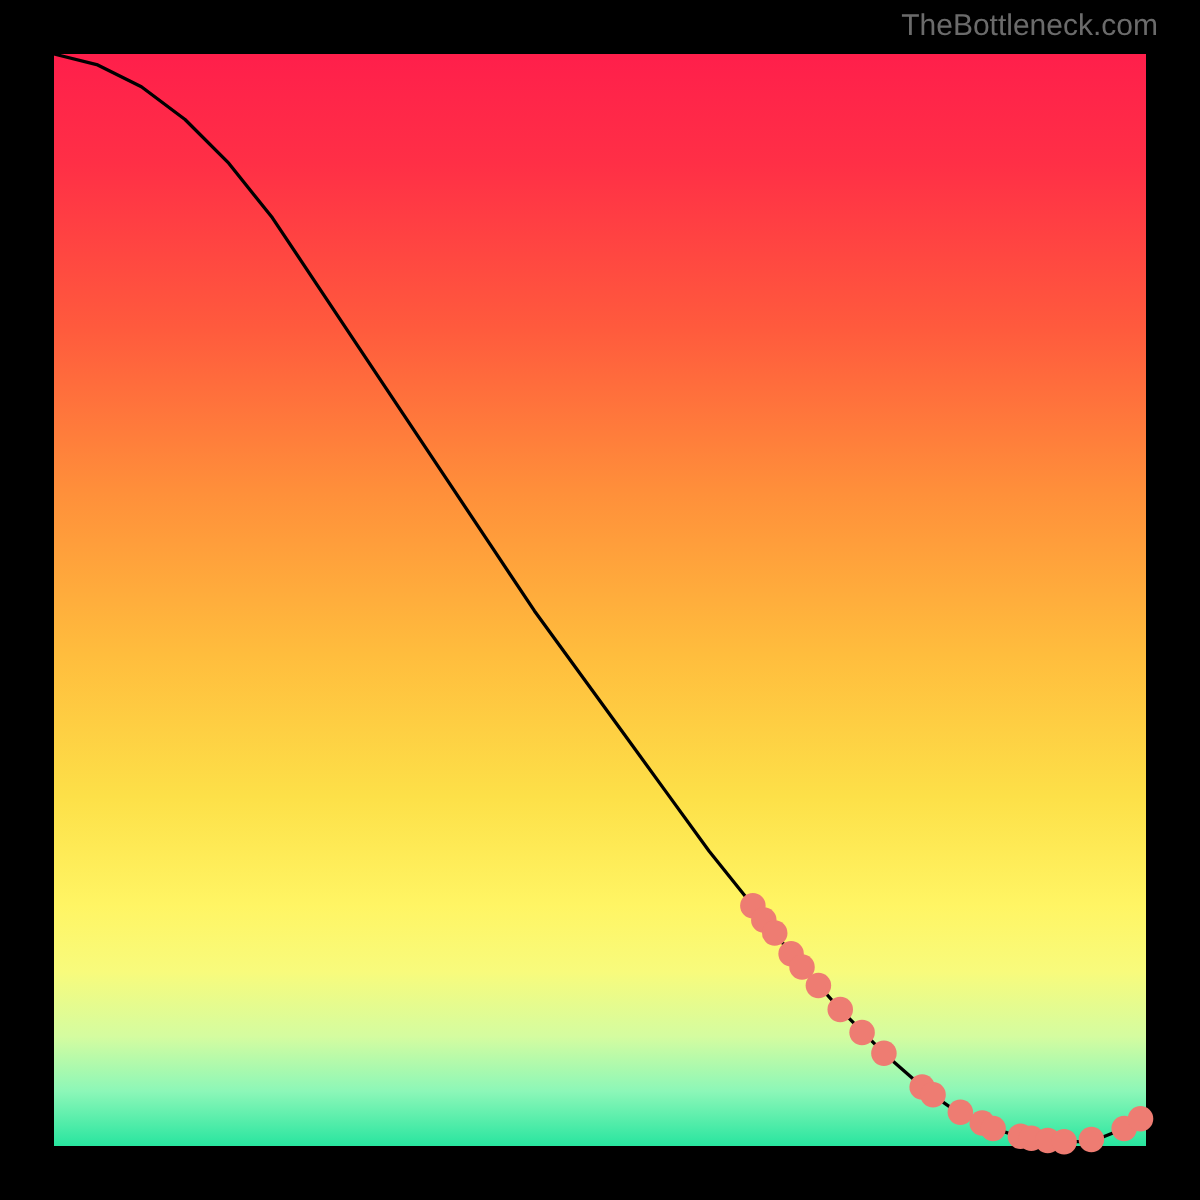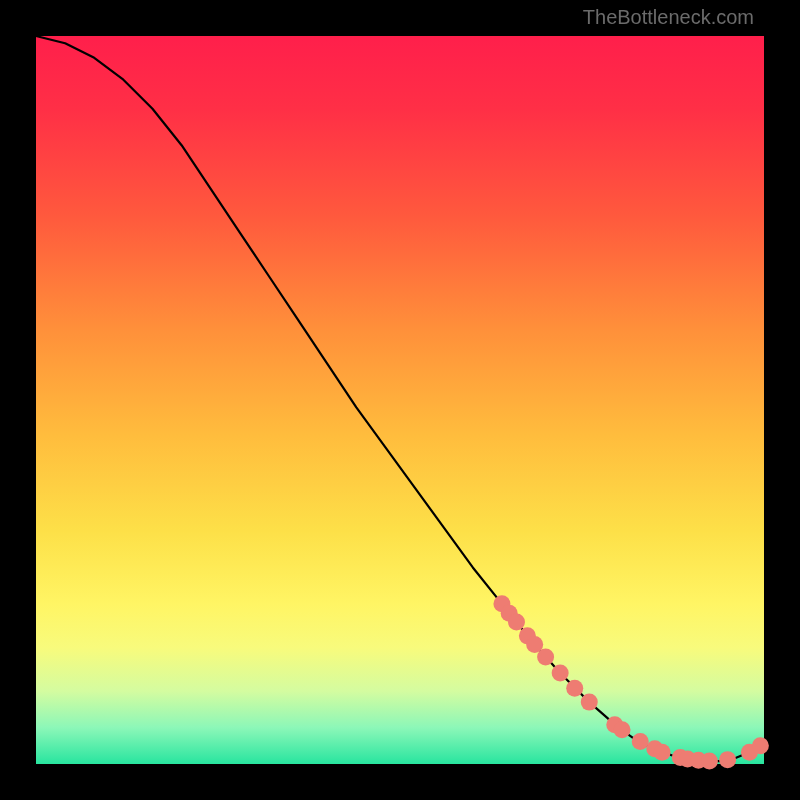--- a/index.html
+++ b/index.html
@@ -42,21 +42,21 @@
     position: absolute;
     left: 0;
     top: 0;
     width: 728px;
     height: 728px;
     overflow: visible;
   }
   .watermark {
     position: absolute;
     top: 6px;
-    right: 46px;
+    right: 28px;
     font: 20px Arial, Helvetica, sans-serif;
     color: #6b6b6b;
     user-select: none;
   }
 </style>
 </head>
 <body>
 
 <div class="stage">
 

